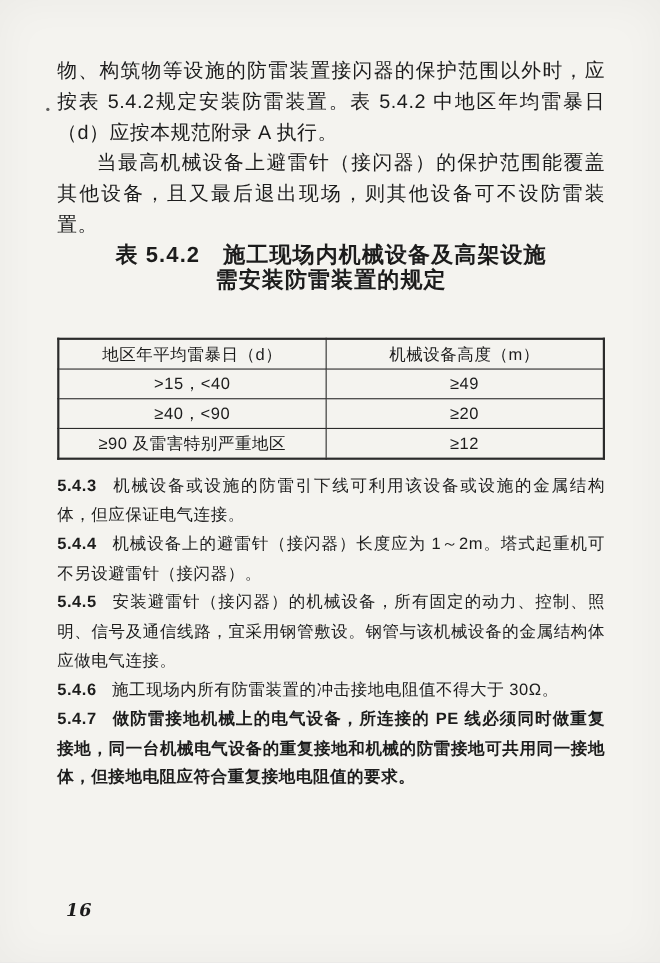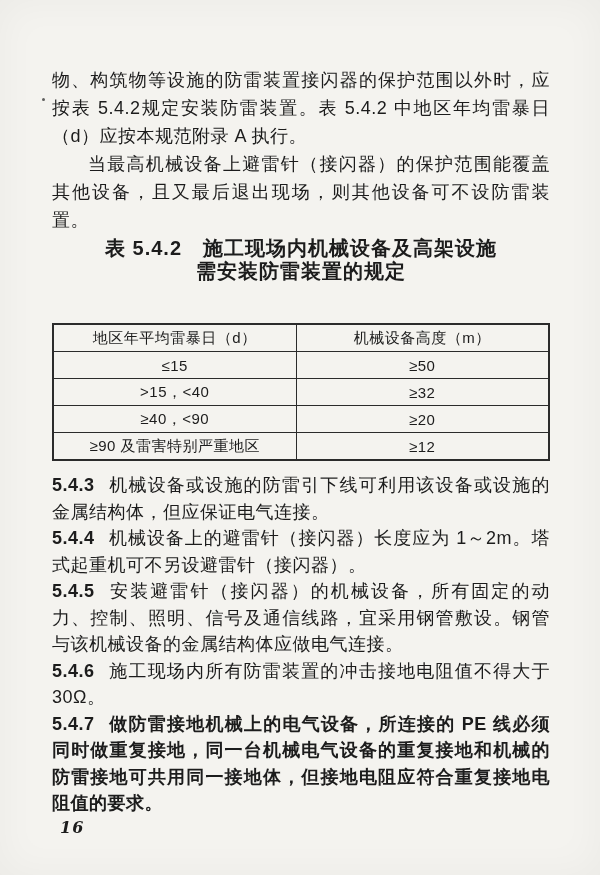--- a/index.html
+++ b/index.html
@@ -12,21 +12,21 @@
     color: #1c1c1c;
     font-family: "Liberation Sans", "DejaVu Sans", sans-serif;
     overflow: hidden;
     box-shadow: inset 0 0 40px rgba(0,0,0,0.04);
   }
   .content {
     position: absolute;
     left: 52px;
     top: 0;
     width: 498px;
-    padding-top: 66px;
+    padding-top: 50px;
   }
   .body-para {
     margin: 0;
     font-size: 18px;
     line-height: 28px;
     letter-spacing: 0.5px;
     text-align: justify;
     text-align-last: left;
   }
   .indent { text-indent: 2em; }
@@ -51,21 +51,21 @@
     padding: 0 4px;
     text-align: center;
     vertical-align: middle;
     font-size: 15px;
     font-weight: normal;
     letter-spacing: 0.5px;
   }
   .sections { margin-top: 11px; }
   .sec-para {
     margin: 0;
-    font-size: 18px;
+    font-size: 15px;
     line-height: 26.5px;
     letter-spacing: 0.5px;
     text-align: justify;
     text-align-last: left;
   }
   .sec-num { font-weight: bold; padding-right: 14px; }
   .sec-para.emph { font-weight: bold; }
   .page-number {
     position: absolute;
     left: 60px;
@@ -109,26 +109,22 @@
           <col style="width:51%">
         </colgroup>
       <thead>
         <tr>
           <th>地区年平均雷暴日（d）</th>
           <th>机械设备高度（m）</th>
         </tr>
       </thead>
       <tbody>
         <tr>
-          <td>≤15</td>
-          <td>≥50</td>
-        </tr>
-        <tr>
           <td>&gt;15，&lt;40</td>
-          <td>≥32</td>
+          <td>≥49</td>
         </tr>
         <tr>
           <td>≥40，&lt;90</td>
           <td>≥20</td>
         </tr>
         <tr>
           <td>≥90 及雷害特别严重地区</td>
           <td>≥12</td>
         </tr>
       </tbody>

